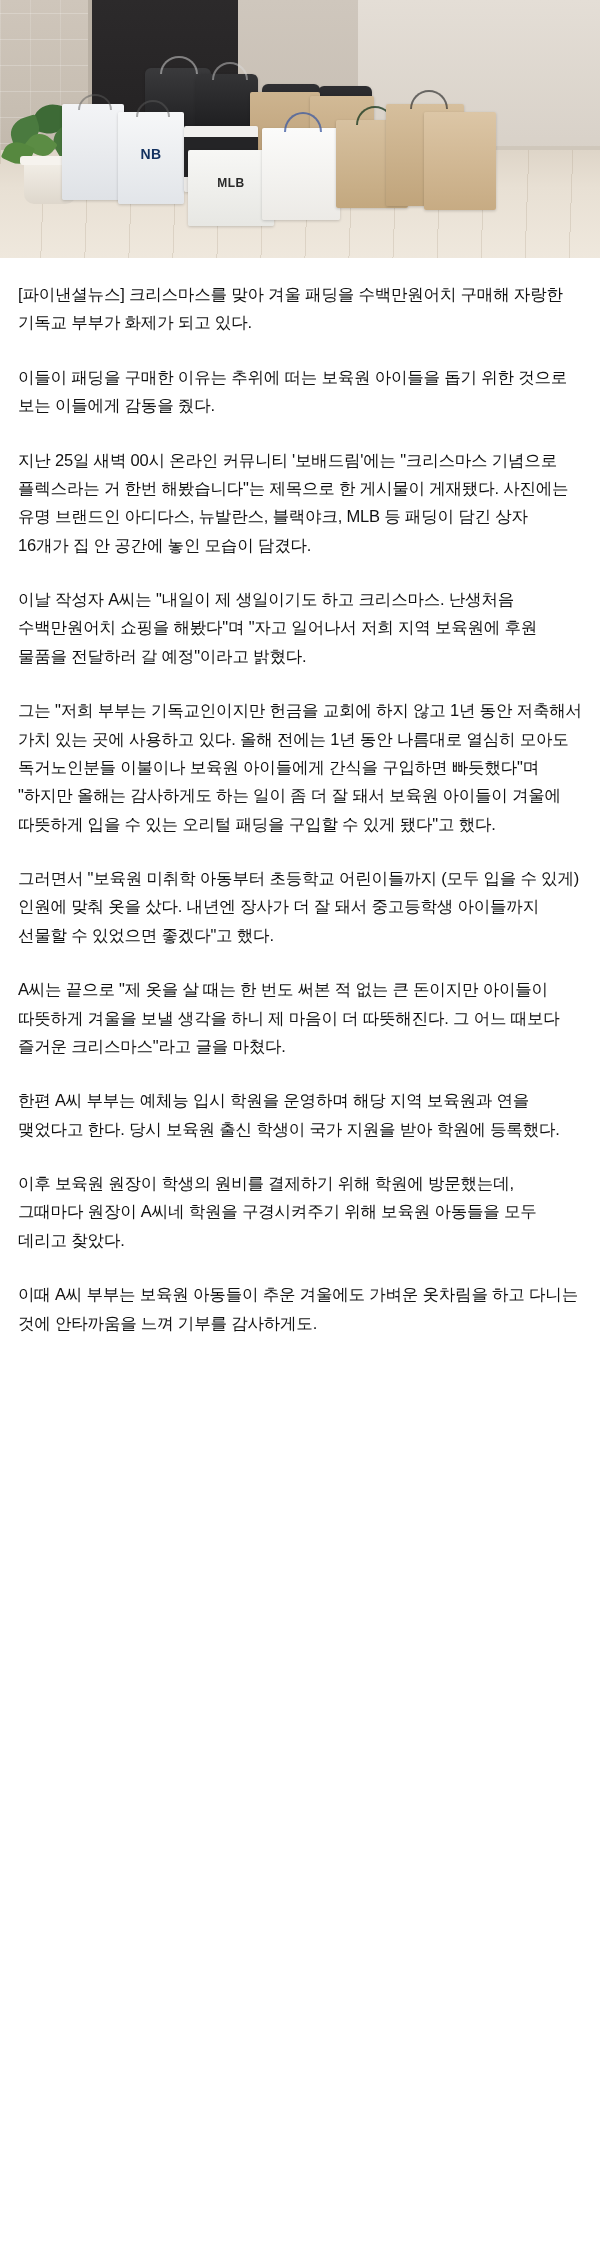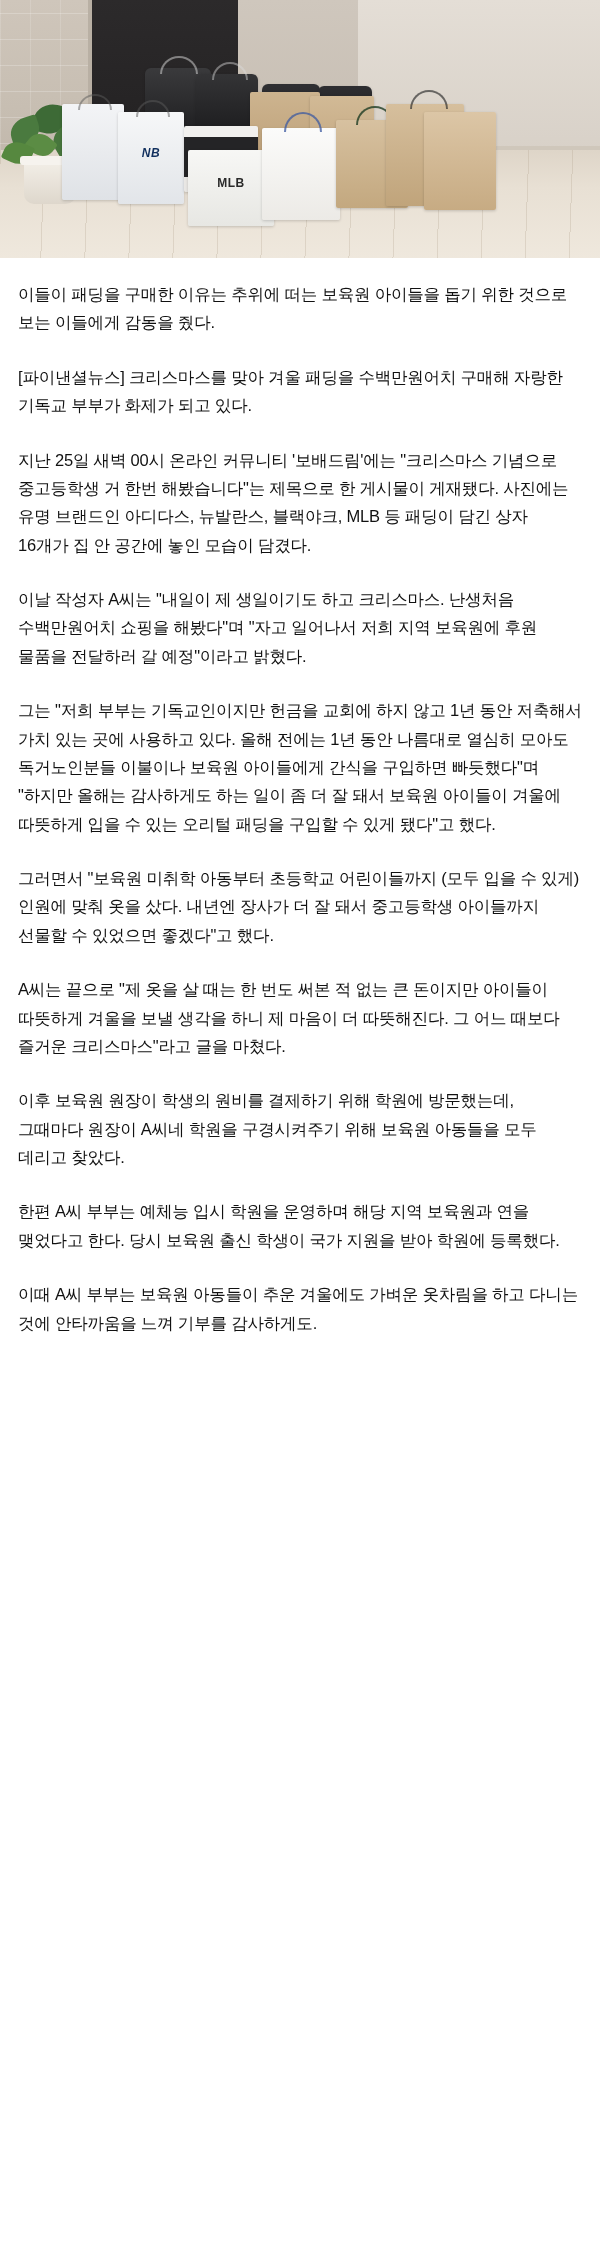--- a/index.html
+++ b/index.html
@@ -160,21 +160,21 @@
 
     <div class="bag" style="left:318px; top:86px; width:54px; height:50px; background:linear-gradient(180deg,#2e2e31,#19191b); border-radius:6px;"></div>
 
     <div class="bag" style="left:250px; top:92px; width:70px; height:86px; background:linear-gradient(180deg,#cdb48f,#b99b73);"></div>
     <div class="bag" style="left:310px; top:96px; width:64px; height:84px; background:linear-gradient(180deg,#d2ba96,#bda079);"></div>
 
     <div class="bag" style="left:62px; top:104px; width:62px; height:96px; background:linear-gradient(180deg,#f3f4f6,#dfe2e6);"></div>
     <div class="handle" style="left:78px; top:94px; width:30px; height:14px; border-color:rgba(90,90,90,0.5);"></div>
 
     <div class="bag" style="left:118px; top:112px; width:66px; height:92px; background:linear-gradient(180deg,#f6f7f8,#e2e5e9);">
-      <span class="bag-label" style="top:34px; color:#12305e; font-size:12px;font-style:italic;">NB</span>
+      <span class="bag-label" style="top:34px; color:#12305e; font-size:14px;">NB</span>
     </div>
     <div class="handle" style="left:136px; top:100px; width:30px; height:15px; border-color:rgba(90,90,90,0.5);"></div>
 
     <div class="bag" style="left:184px; top:126px; width:74px; height:66px; background:linear-gradient(180deg,#f1f0ee 0 16%, #242426 16% 78%, #e9e7e4 78% 100%);"></div>
 
     <div class="bag" style="left:188px; top:150px; width:86px; height:76px; background:linear-gradient(180deg,#f7f7f5,#e7e7e3);">
       <span class="bag-label" style="top:26px; color:#2a2a2a; font-size:12px;">MLB</span>
     </div>
 
     <div class="bag" style="left:262px; top:128px; width:78px; height:92px; background:linear-gradient(180deg,#fbfbfa,#eceae6);"></div>
@@ -184,25 +184,25 @@
     <div class="handle" style="left:356px; top:106px; width:34px; height:17px; border-color:rgba(30,60,35,0.8);"></div>
 
 
     <div class="bag" style="left:386px; top:104px; width:78px; height:102px; background:linear-gradient(180deg,#d6bf9d,#c0a47b);"></div>
     <div class="handle" style="left:410px; top:90px; width:34px; height:17px; border-color:rgba(40,40,40,0.65);"></div>
 
     <div class="bag" style="left:424px; top:112px; width:72px; height:98px; background:linear-gradient(180deg,#dcc6a6,#c7ab83);"></div>
   </div>
 
   <div class="article">
+    <p>[파이낸셜뉴스] 크리스마스를 맞아 겨울 패딩을 수백만원어치 구매해 자랑한 기독교 부부가 화제가 되고 있다.</p>
     <p>이들이 패딩을 구매한 이유는 추위에 떠는 보육원 아이들을 돕기 위한 것으로 보는 이들에게 감동을 줬다.</p>
-    <p>[파이낸셜뉴스] 크리스마스를 맞아 겨울 패딩을 수백만원어치 구매해 자랑한 기독교 부부가 화제가 되고 있다.</p>
-    <p>지난 25일 새벽 00시 온라인 커뮤니티 '보배드림'에는 "크리스마스 기념으로 중고등학생 거 한번 해봤습니다"는 제목으로 한 게시물이 게재됐다. 사진에는 유명 브랜드인 아디다스, 뉴발란스, 블랙야크, MLB 등 패딩이 담긴 상자 16개가 집 안 공간에 놓인 모습이 담겼다.</p>
+    <p>지난 25일 새벽 00시 온라인 커뮤니티 '보배드림'에는 "크리스마스 기념으로 플렉스라는 거 한번 해봤습니다"는 제목으로 한 게시물이 게재됐다. 사진에는 유명 브랜드인 아디다스, 뉴발란스, 블랙야크, MLB 등 패딩이 담긴 상자 16개가 집 안 공간에 놓인 모습이 담겼다.</p>
     <p>이날 작성자 A씨는 "내일이 제 생일이기도 하고 크리스마스. 난생처음 수백만원어치 쇼핑을 해봤다"며 "자고 일어나서 저희 지역 보육원에 후원 물품을 전달하러 갈 예정"이라고 밝혔다.</p>
     <p>그는 "저희 부부는 기독교인이지만 헌금을 교회에 하지 않고 1년 동안 저축해서 가치 있는 곳에 사용하고 있다. 올해 전에는 1년 동안 나름대로 열심히 모아도 독거노인분들 이불이나 보육원 아이들에게 간식을 구입하면 빠듯했다"며 "하지만 올해는 감사하게도 하는 일이 좀 더 잘 돼서 보육원 아이들이 겨울에 따뜻하게 입을 수 있는 오리털 패딩을 구입할 수 있게 됐다"고 했다.</p>
     <p>그러면서 "보육원 미취학 아동부터 초등학교 어린이들까지 (모두 입을 수 있게) 인원에 맞춰 옷을 샀다. 내년엔 장사가 더 잘 돼서 중고등학생 아이들까지 선물할 수 있었으면 좋겠다"고 했다.</p>
     <p>A씨는 끝으로 "제 옷을 살 때는 한 번도 써본 적 없는 큰 돈이지만 아이들이 따뜻하게 겨울을 보낼 생각을 하니 제 마음이 더 따뜻해진다. 그 어느 때보다 즐거운 크리스마스"라고 글을 마쳤다.</p>
+    <p>한편 A씨 부부는 예체능 입시 학원을 운영하며 해당 지역 보육원과 연을 맺었다고 한다. 당시 보육원 출신 학생이 국가 지원을 받아 학원에 등록했다.</p>
     <p>이후 보육원 원장이 학생의 원비를 결제하기 위해 학원에 방문했는데, 그때마다 원장이 A씨네 학원을 구경시켜주기 위해 보육원 아동들을 모두 데리고 찾았다.</p>
-    <p>한편 A씨 부부는 예체능 입시 학원을 운영하며 해당 지역 보육원과 연을 맺었다고 한다. 당시 보육원 출신 학생이 국가 지원을 받아 학원에 등록했다.</p>
     <p>이때 A씨 부부는 보육원 아동들이 추운 겨울에도 가벼운 옷차림을 하고 다니는 것에 안타까움을 느껴 기부를 감사하게도.</p>
   </div>
 
 </div>
 
 </body></html>

